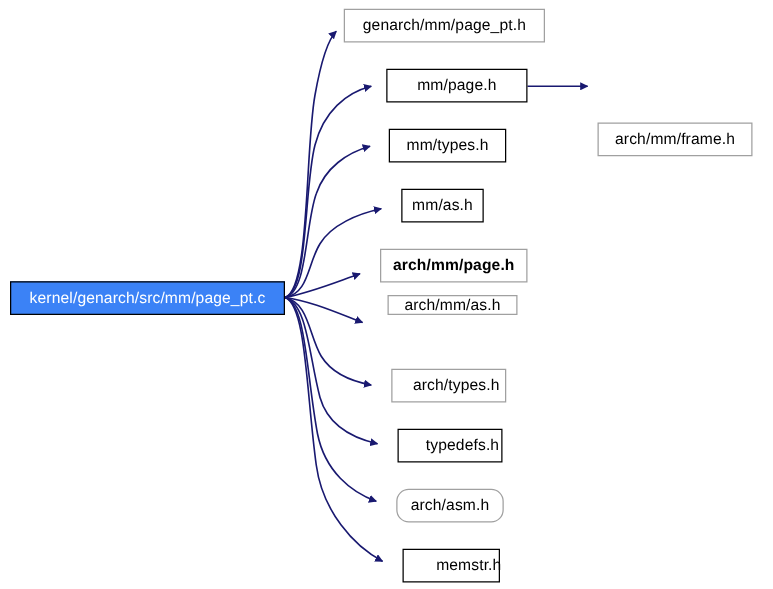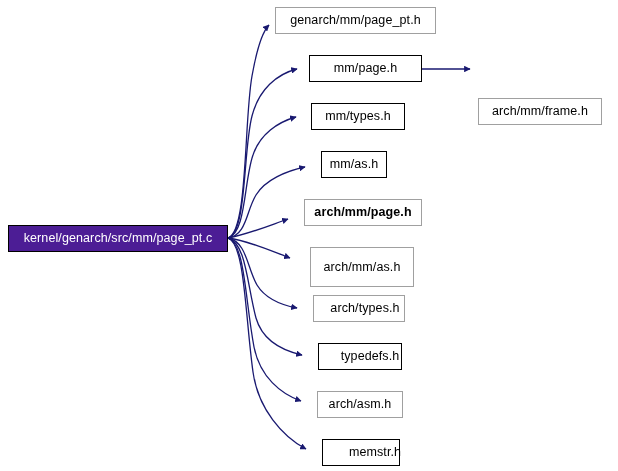--- a/index.html
+++ b/index.html
@@ -35,21 +35,21 @@
     line-height: 1;
     letter-spacing: 0.1px;
     color: #000000;
     background: #ffffff;
     border: 1px solid #a0a0a0;
   }
   .node.border-black {
     border: 1px solid #000000;
   }
   .node.root {
-    background: #4c1d95;
+    background: #3b82f6;
     color: #ffffff;
     border: 1px solid #000000;
   }
   .node-label {
     display: block;
     text-align: center;
   }
 </style>
 </head>
 <body>
@@ -89,30 +89,30 @@
       </div>
       <div class="node border-black" style="left: 311px; top: 103px; width: 94px; height: 27px;">
         <span class="node-label">mm/types.h</span>
       </div>
       <div class="node border-black" style="left: 321px; top: 151px; width: 66px; height: 27px;">
         <span class="node-label">mm/as.h</span>
       </div>
       <div class="node" style="left: 304px; top: 199px; width: 118px; height: 27px; font-weight: bold;">
         <span class="node-label">arch/mm/page.h</span>
       </div>
-      <div class="node" style="left: 310px; top: 247px; width: 104px; height: 40px;">
+      <div class="node" style="left: 310px; top: 236px; width: 104px; height: 16px;">
         <span class="node-label">arch/mm/as.h</span>
       </div>
       <div class="node" style="left: 313px; top: 295px; width: 92px; height: 27px; padding-left: 12px;">
         <span class="node-label">arch/types.h</span>
       </div>
       <div class="node border-black" style="left: 318px; top: 343px; width: 84px; height: 27px; padding-left: 20px;">
         <span class="node-label">typedefs.h</span>
       </div>
-      <div class="node" style="left: 317px; top: 391px; width: 86px; height: 27px;">
+      <div class="node" style="left: 317px; top: 391px; width: 86px; height: 27px; border-radius: 10px;">
         <span class="node-label">arch/asm.h</span>
       </div>
       <div class="node border-black" style="left: 322px; top: 439px; width: 78px; height: 27px; padding-left: 28px;">
         <span class="node-label">memstr.h</span>
       </div>
       <div class="node" style="left: 478px; top: 55px; width: 124px; height: 27px; margin-top: 43px;">
         <span class="node-label">arch/mm/frame.h</span>
       </div>
     </div>
 

